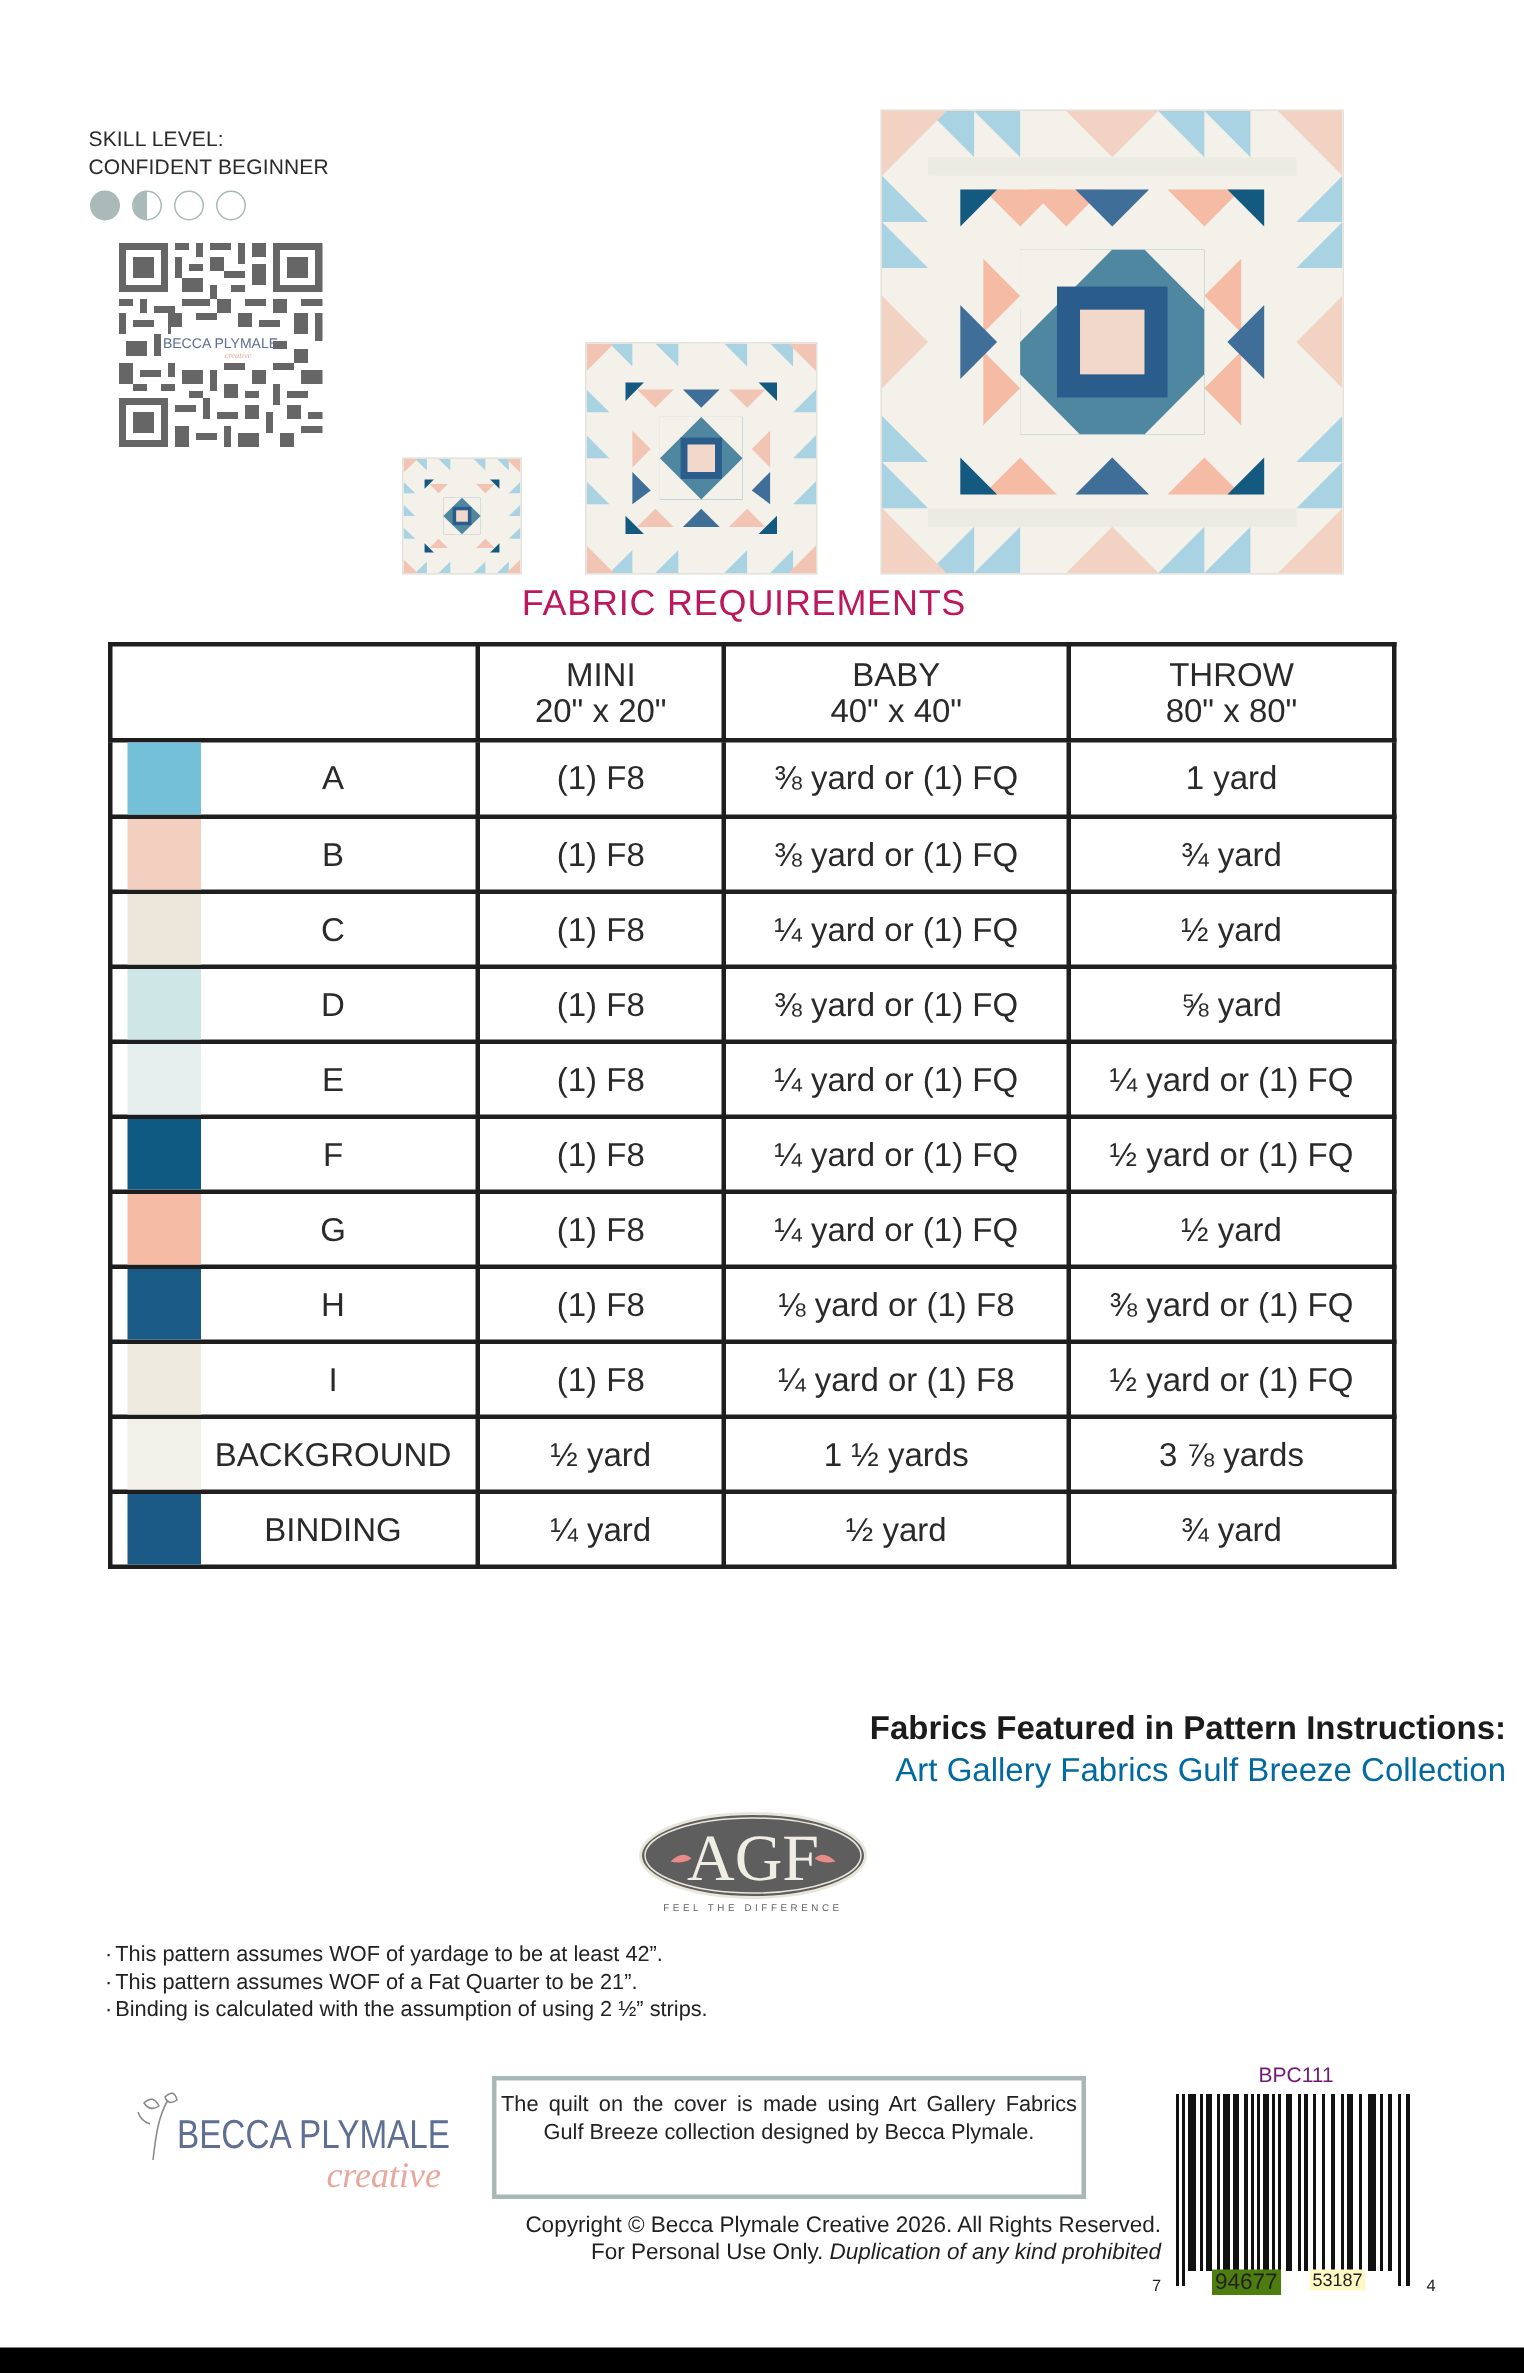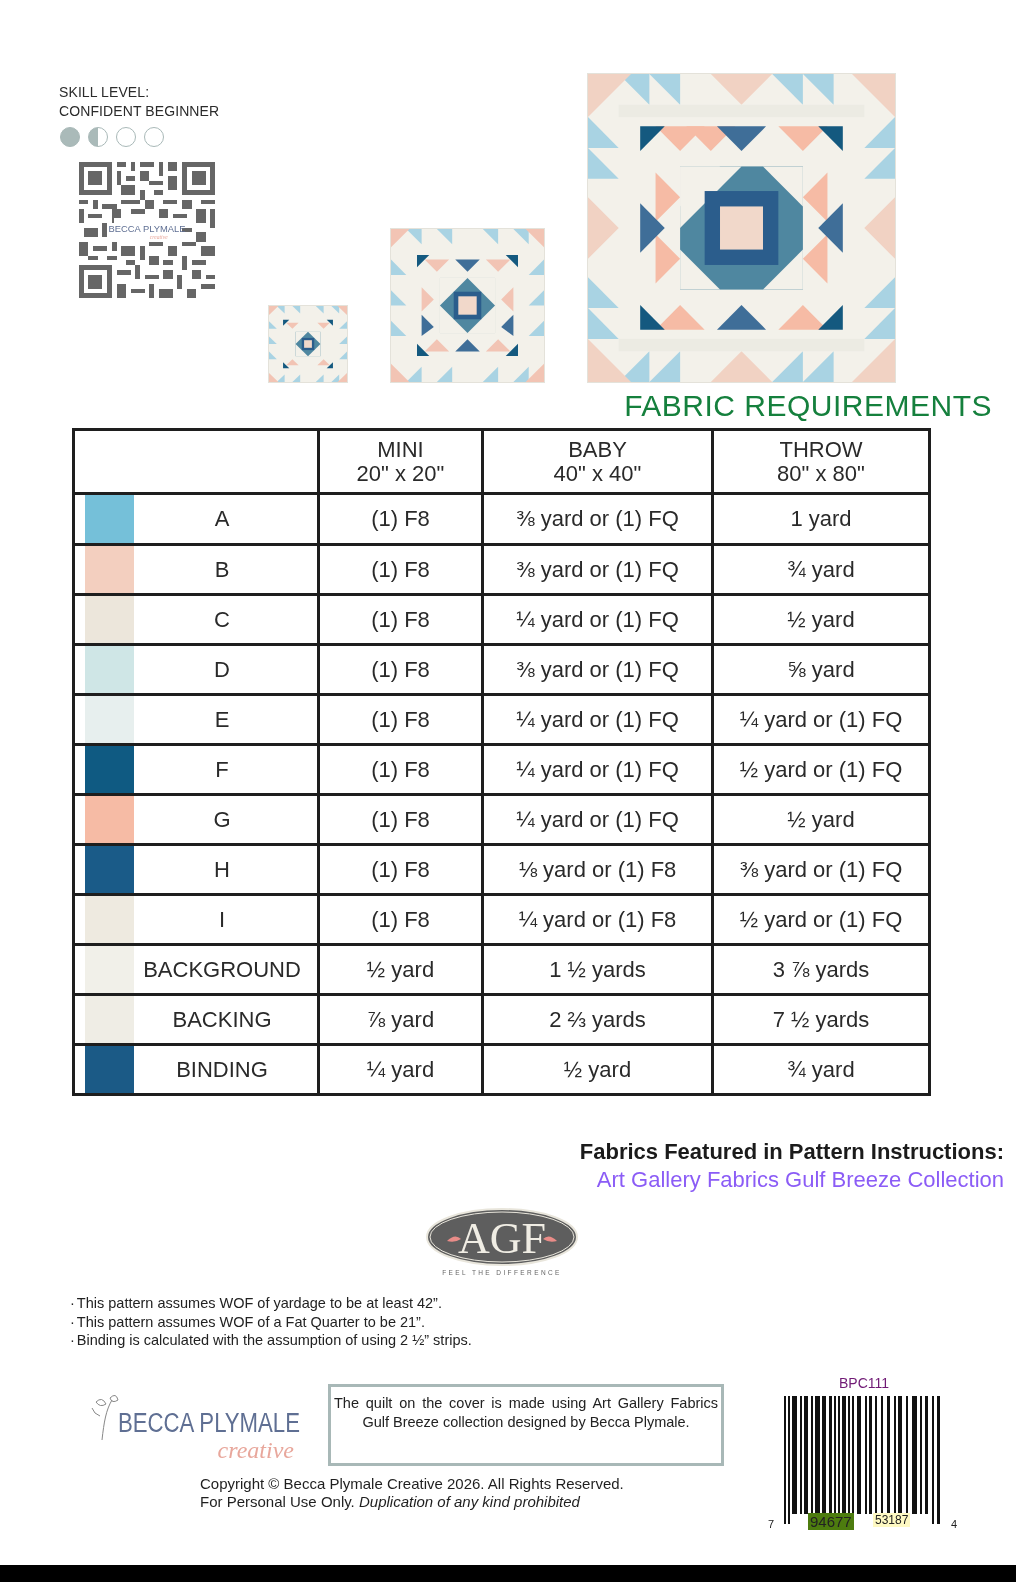--- a/index.html
+++ b/index.html
@@ -12,46 +12,46 @@
   .dot.half { background: linear-gradient(90deg, #aabab9 50%, #fff 50%); }
 
   .qr { position: absolute; left: 79px; top: 162px; width: 136px; height: 136px; }
 
   .quilt { position: absolute; background: #f3f1ea; box-sizing: border-box; border: 1px solid #e4e2da; overflow: hidden; }
   .q-mini { left: 268px; top: 305px; width: 80px; height: 78px; }
   .q-baby { left: 390px; top: 228px; width: 155px; height: 155px; }
   .q-throw { left: 587px; top: 73px; width: 309px; height: 310px; }
   .quilt svg { width: 100%; height: 100%; display: block; }
 
-  .title { position: absolute; left: 0; width: 992px; top: 389px; text-align: right; font-size: 30px; letter-spacing: 0.5px; color: #15803d; font-weight: 300; }
+  .title { position: absolute; left: 0; width: 992px; top: 389px; text-align: center; font-size: 24px; letter-spacing: 0.5px; color: #be185d; font-weight: 300; }
 
   table.req { position: absolute; left: 72px; top: 428px; width: 856px; border-collapse: collapse; table-layout: fixed; }
   table.req td, table.req th { border: 3px solid #1e1e1e; padding: 0; text-align: center; font-weight: normal; color: #2a2a2a; font-size: 22px; }
   table.req th { height: 61px; font-size: 22px; line-height: 24px; vertical-align: middle; text-align: center; }
   table.req td { height: 47px; }
   col.c0 { width: 245px; } col.c1 { width: 164px; } col.c2 { width: 230px; } col.c3 { width: 217px; }
   .fabcell { position: relative; text-align: center; }
   .swatch { position: absolute; left: 10px; top: 0; bottom: 0; width: 49px; }
   .fablabel { position: relative; display: block; padding-left: 60px; padding-right: 8px; }
   .fablabel.right { text-align: center; padding-right: 8px; }
 
   .featured { position: absolute; left: 0; width: 1004px; top: 1137px; text-align: right; }
   .featured .h { font-size: 22px; font-weight: bold; color: #1b1b1b; line-height: 29px; }
-  .featured .s { font-size: 22px; color: #8b5cf6; line-height: 28px; }
+  .featured .s { font-size: 22px; color: #0369a1; line-height: 28px; }
 
   .agf { position: absolute; left: 425px; top: 1207px; width: 154px; height: 60px; }
   .agf-tag { position: absolute; left: 420px; top: 1269px; width: 164px; text-align: center; font-size: 6.5px; letter-spacing: 2.4px; color: #666; }
 
   .notes { position: absolute; left: 70px; top: 1294px; font-size: 14.5px; line-height: 18.5px; color: #222; }
   .notes div::before { content: "·"; margin-right: 2px; }
 
   .bp-logo { position: absolute; left: 84px; top: 1392px; width: 220px; height: 76px; }
   .cover-box { position: absolute; left: 328px; top: 1384px; width: 396px; height: 82px; box-sizing: border-box; border: 3px solid #a8b8b7; padding: 7px 3px 0 3px; font-size: 14.5px; line-height: 18.5px; text-align: justify; text-align-last: center; color: #222; }
 
-  .copyright { position: absolute; left: 200px; width: 574px; top: 1475px; text-align: left; font-size: 15px; line-height: 18px; color: #1f1f1f; }
+  .copyright { position: absolute; left: 200px; width: 574px; top: 1475px; text-align: right; font-size: 15px; line-height: 18px; color: #1f1f1f; }
   .copyright i { font-style: italic; margin-top: 28px; }
 
   .sku { position: absolute; left: 839px; top: 1375px; font-size: 14px; color: #701a75; }
   .barcode { position: absolute; left: 782px; top: 1396px; width: 162px; height: 128px; }
   .bc-digit { position: absolute; font-size: 11px; color: #222; }
   .bc-l { left: 768px; top: 1518px; }
   .bc-m1 { left: 808px; top: 1513px; font-size: 15px; background: #4d7c0f; padding: 0 2px; }
   .bc-m2 { left: 873px; top: 1513px; font-size: 12px; background: #fef9c3; padding: 0 2px; }
   .bc-r { left: 951px; top: 1518px; }
 
@@ -441,29 +441,20 @@
         <td class="fabcell" style="height:47px">
           <span class="swatch" style="background: rgb(241, 240, 233);"></span>
           <span class="fablabel right">BACKGROUND</span>
         </td>
         <td>½ yard</td>
         <td>1 ½ yards</td>
         <td>3 ⅞ yards</td>
       </tr>
       <tr>
         <td class="fabcell" style="height:47px">
-          <span class="swatch" style="background: rgb(239, 237, 229);"></span>
-          <span class="fablabel right">BACKING</span>
-        </td>
-        <td>⅞ yard</td>
-        <td>2 ⅔ yards</td>
-        <td>7 ½ yards</td>
-      </tr>
-      <tr>
-        <td class="fabcell" style="height:47px">
           <span class="swatch" style="background: rgb(27, 90, 134);"></span>
           <span class="fablabel right">BINDING</span>
         </td>
         <td>¼ yard</td>
         <td>½ yard</td>
         <td>¾ yard</td>
       </tr>
     </tbody>
 </table>
 

